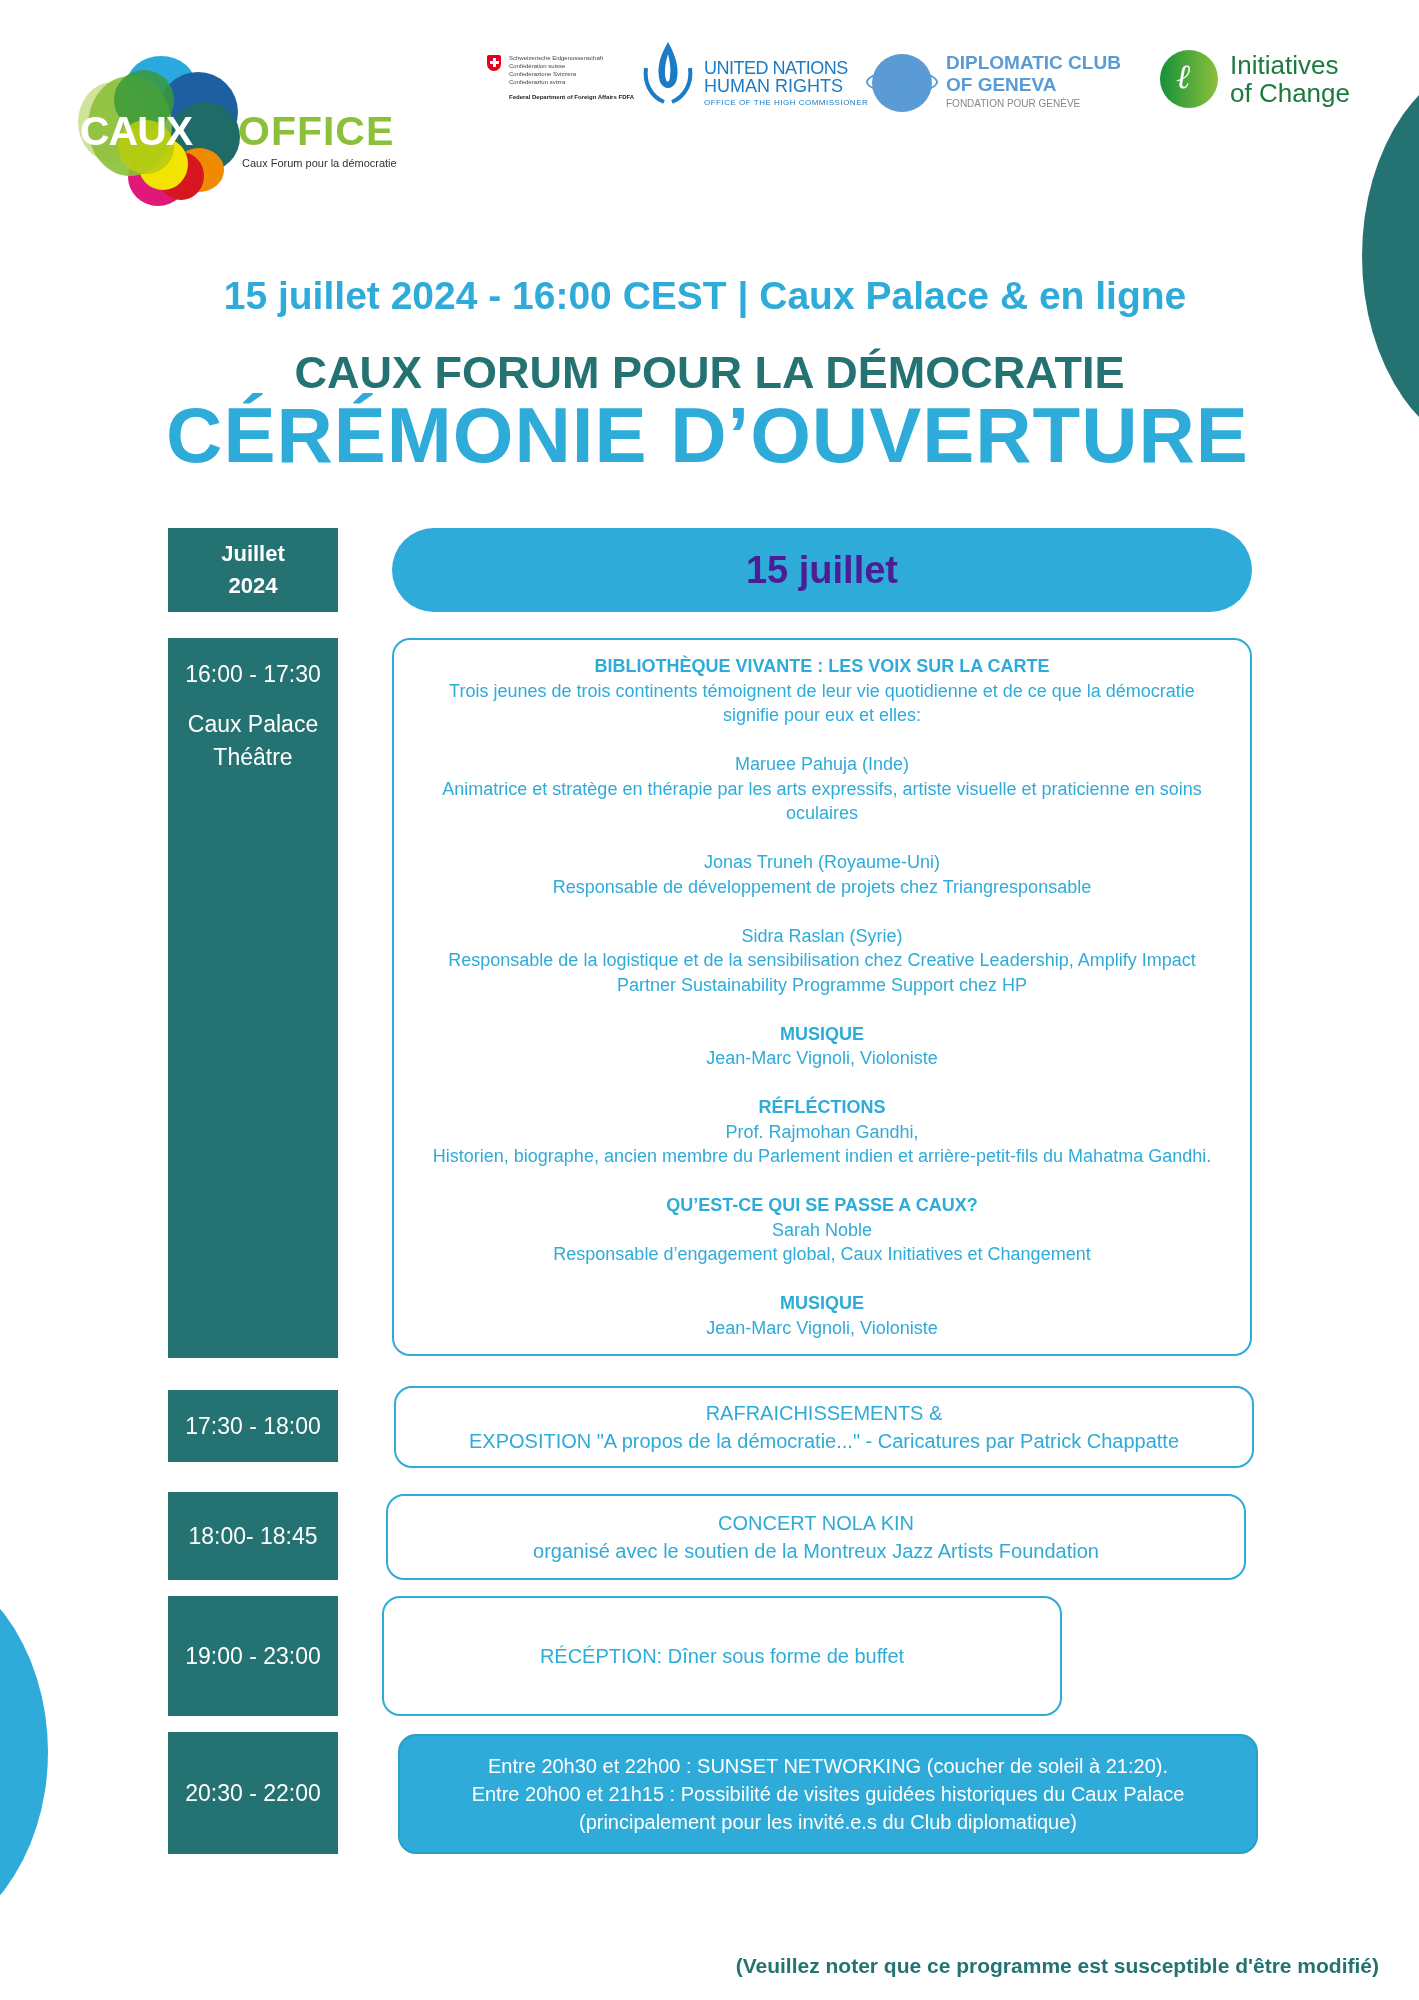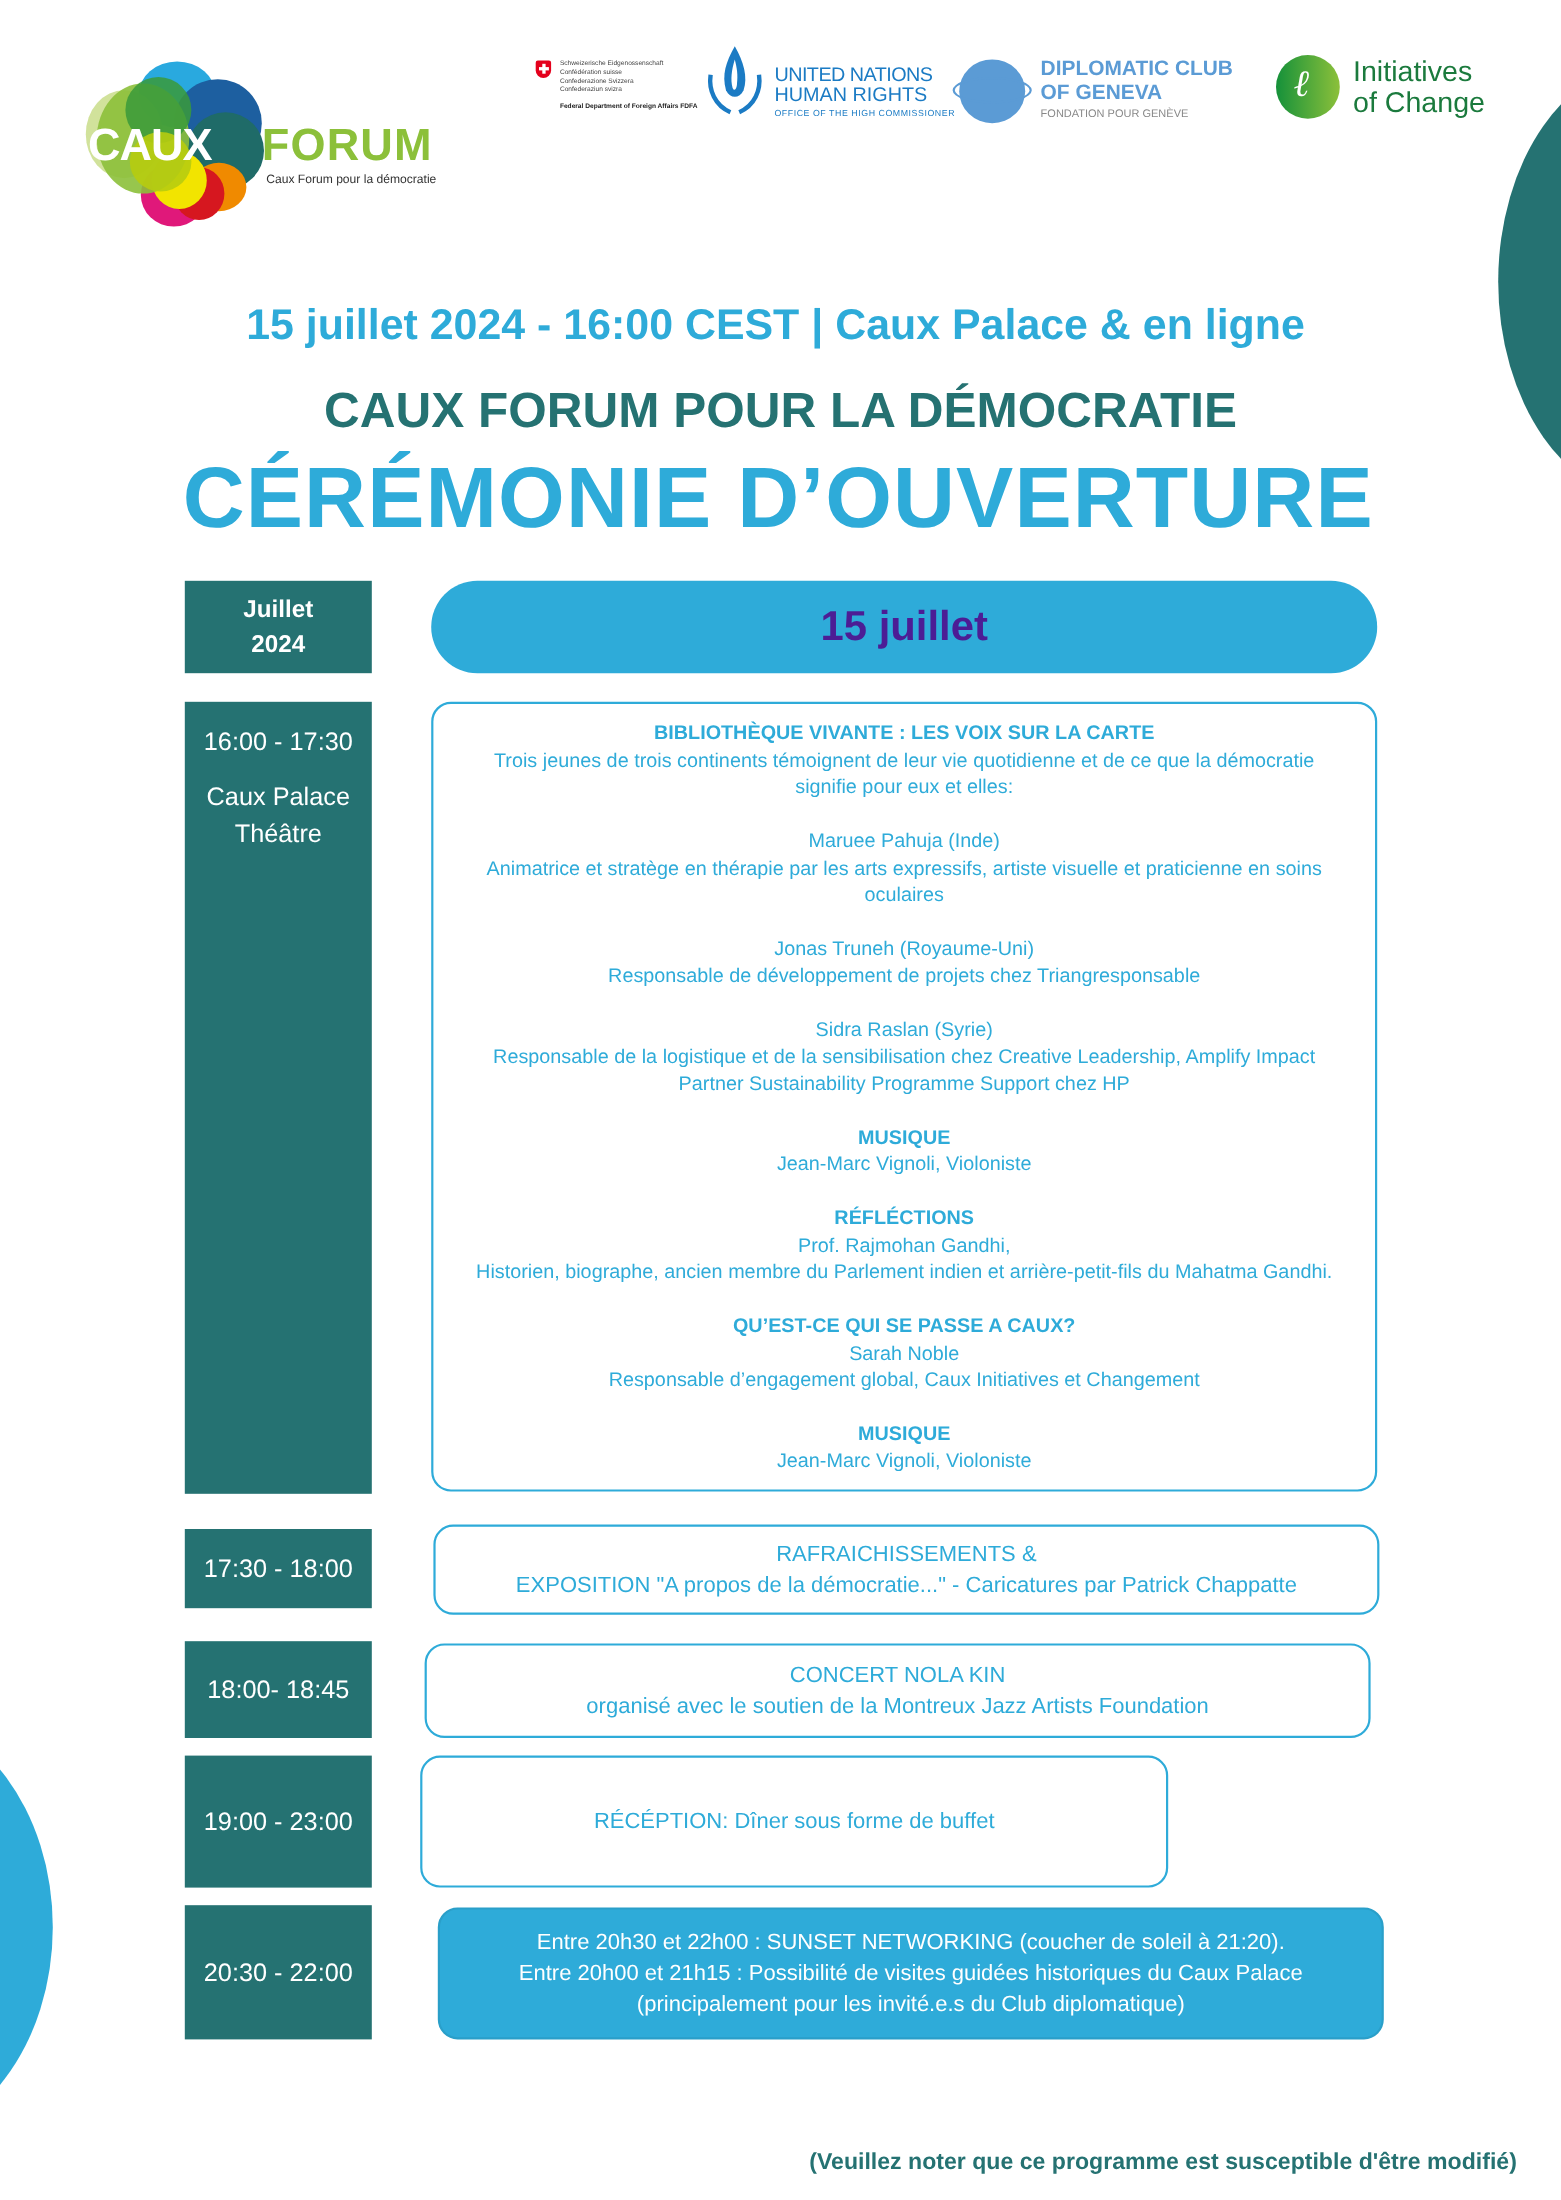--- a/index.html
+++ b/index.html
@@ -63,21 +63,21 @@
   
   .title-date {
     position: absolute; left: 0; width: 1410px; top: 274px; text-align: center;
     font-size: 39px; font-weight: bold; color: #2eabd9;
   }
   .title-forum {
     position: absolute; left: 0; width: 1419px; top: 347px; text-align: center;
     font-size: 45px; font-weight: bold; color: #257272;
   }
   .title-main {
-    position: absolute; left: 0; width: 1415px; top: 407px; text-align: center;
+    position: absolute; left: 0; width: 1415px; top: 390px; text-align: center;
     font-size: 78px; font-weight: bold; color: #2eabd9; letter-spacing: 1px;
   }
 
   
   .time-box {
     position: absolute; left: 168px; width: 170px; background: #257272; color: #fff;
     display: flex; flex-direction: column; align-items: center; text-align: center;
   }
   .time-box.center { justify-content: center; }
   .month-box { top: 528px; height: 84px; font-size: 22px; font-weight: bold; line-height: 32px; justify-content: center; }
@@ -118,21 +118,21 @@
   <div class="blob" style="left:50px;top:96px;width:60px;height:58px;background:#e0187a;"></div>
   <div class="blob" style="left:96px;top:96px;width:50px;height:44px;background:#f08a00;"></div>
   <div class="blob" style="left:80px;top:100px;width:46px;height:48px;background:#d6171f;"></div>
   <div class="blob" style="left:60px;top:86px;width:50px;height:52px;background:#f2e400;"></div>
   <div class="blob" style="left:0px;top:30px;width:70px;height:80px;background:#c9dd8a;opacity:0.85;"></div>
   <div class="blob" style="left:10px;top:24px;width:84px;height:100px;background:#8cc03a;opacity:0.9;"></div>
   <div class="blob" style="left:36px;top:18px;width:60px;height:60px;background:#3a9a3a;opacity:0.85;"></div>
   <div class="blob" style="left:40px;top:68px;width:56px;height:54px;background:#b7cc10;opacity:0.9;"></div>
 </div>
 <div class="caux-word">CAUX</div>
-<div class="forum-word">FORUM</div>
+<div class="forum-word">OFFICE</div>
 <div class="caux-tagline">Caux Forum pour la démocratie</div>
 
 <div class="swiss-logo">
   <div class="swiss-flag"></div>
   <div class="swiss-lines">
     <div>Schweizerische Eidgenossenschaft</div>
     <div>Confédération suisse</div>
     <div>Confederazione Svizzera</div>
     <div>Confederaziun svizra</div>
   </div>

